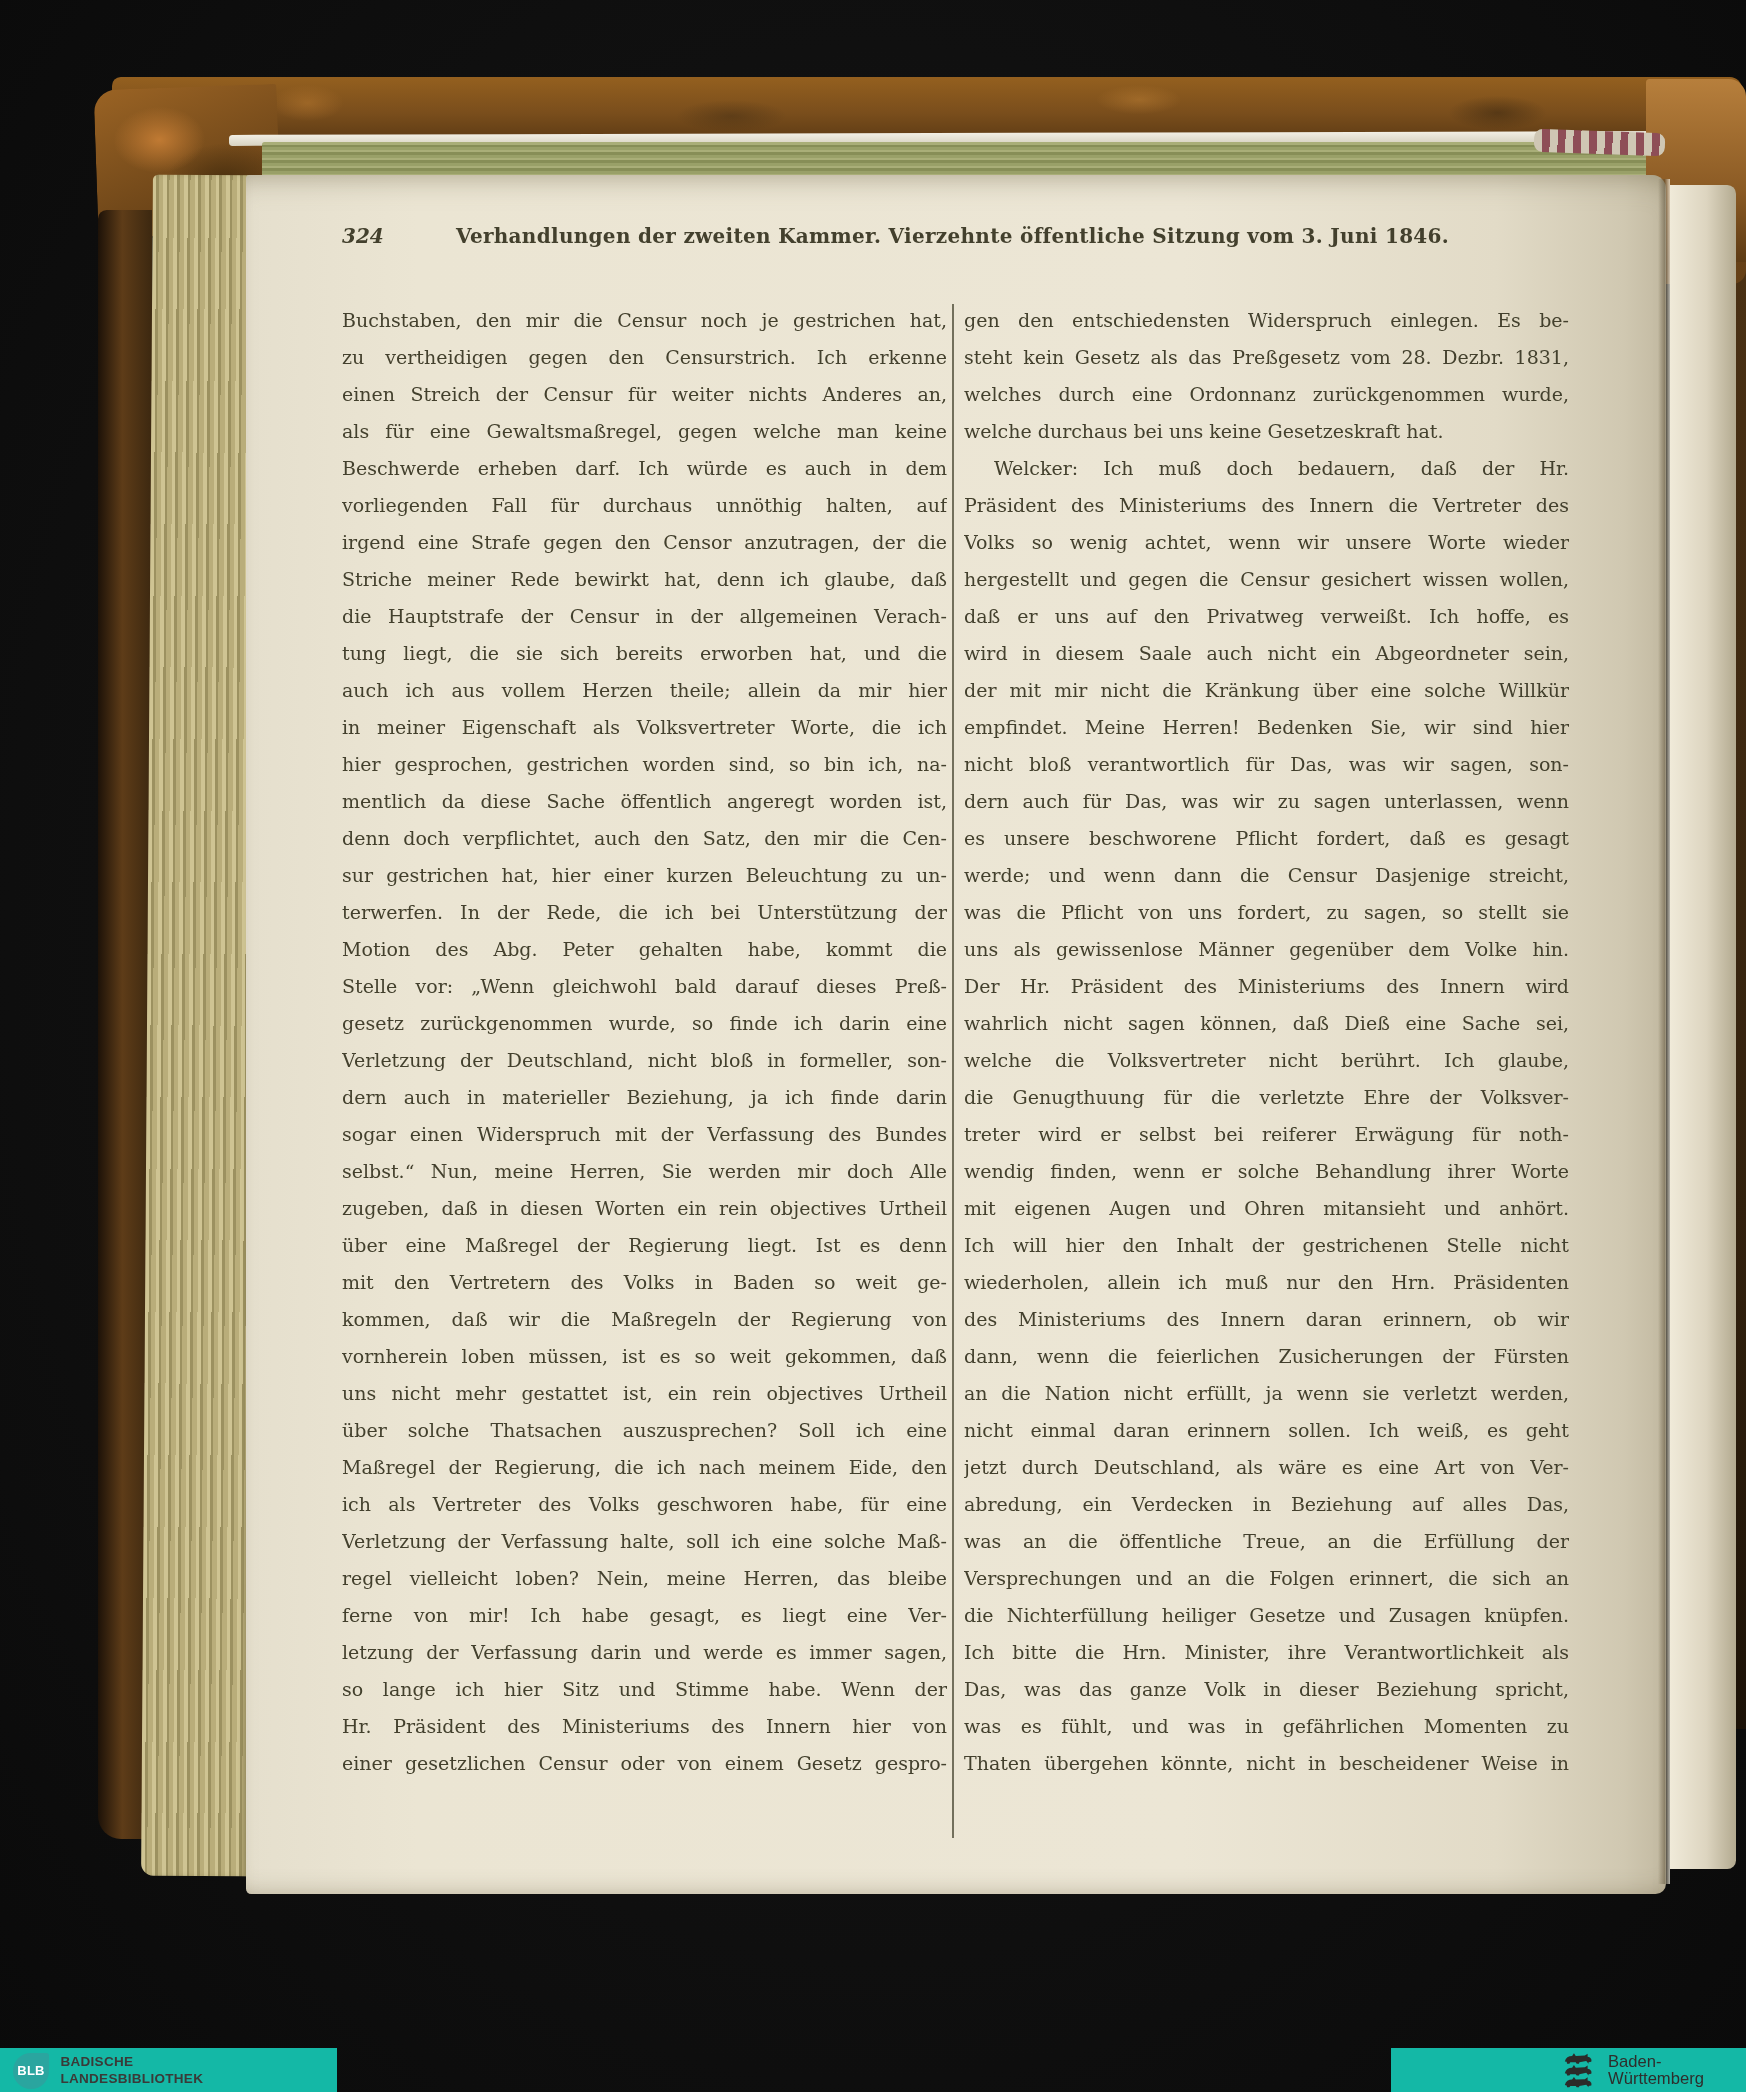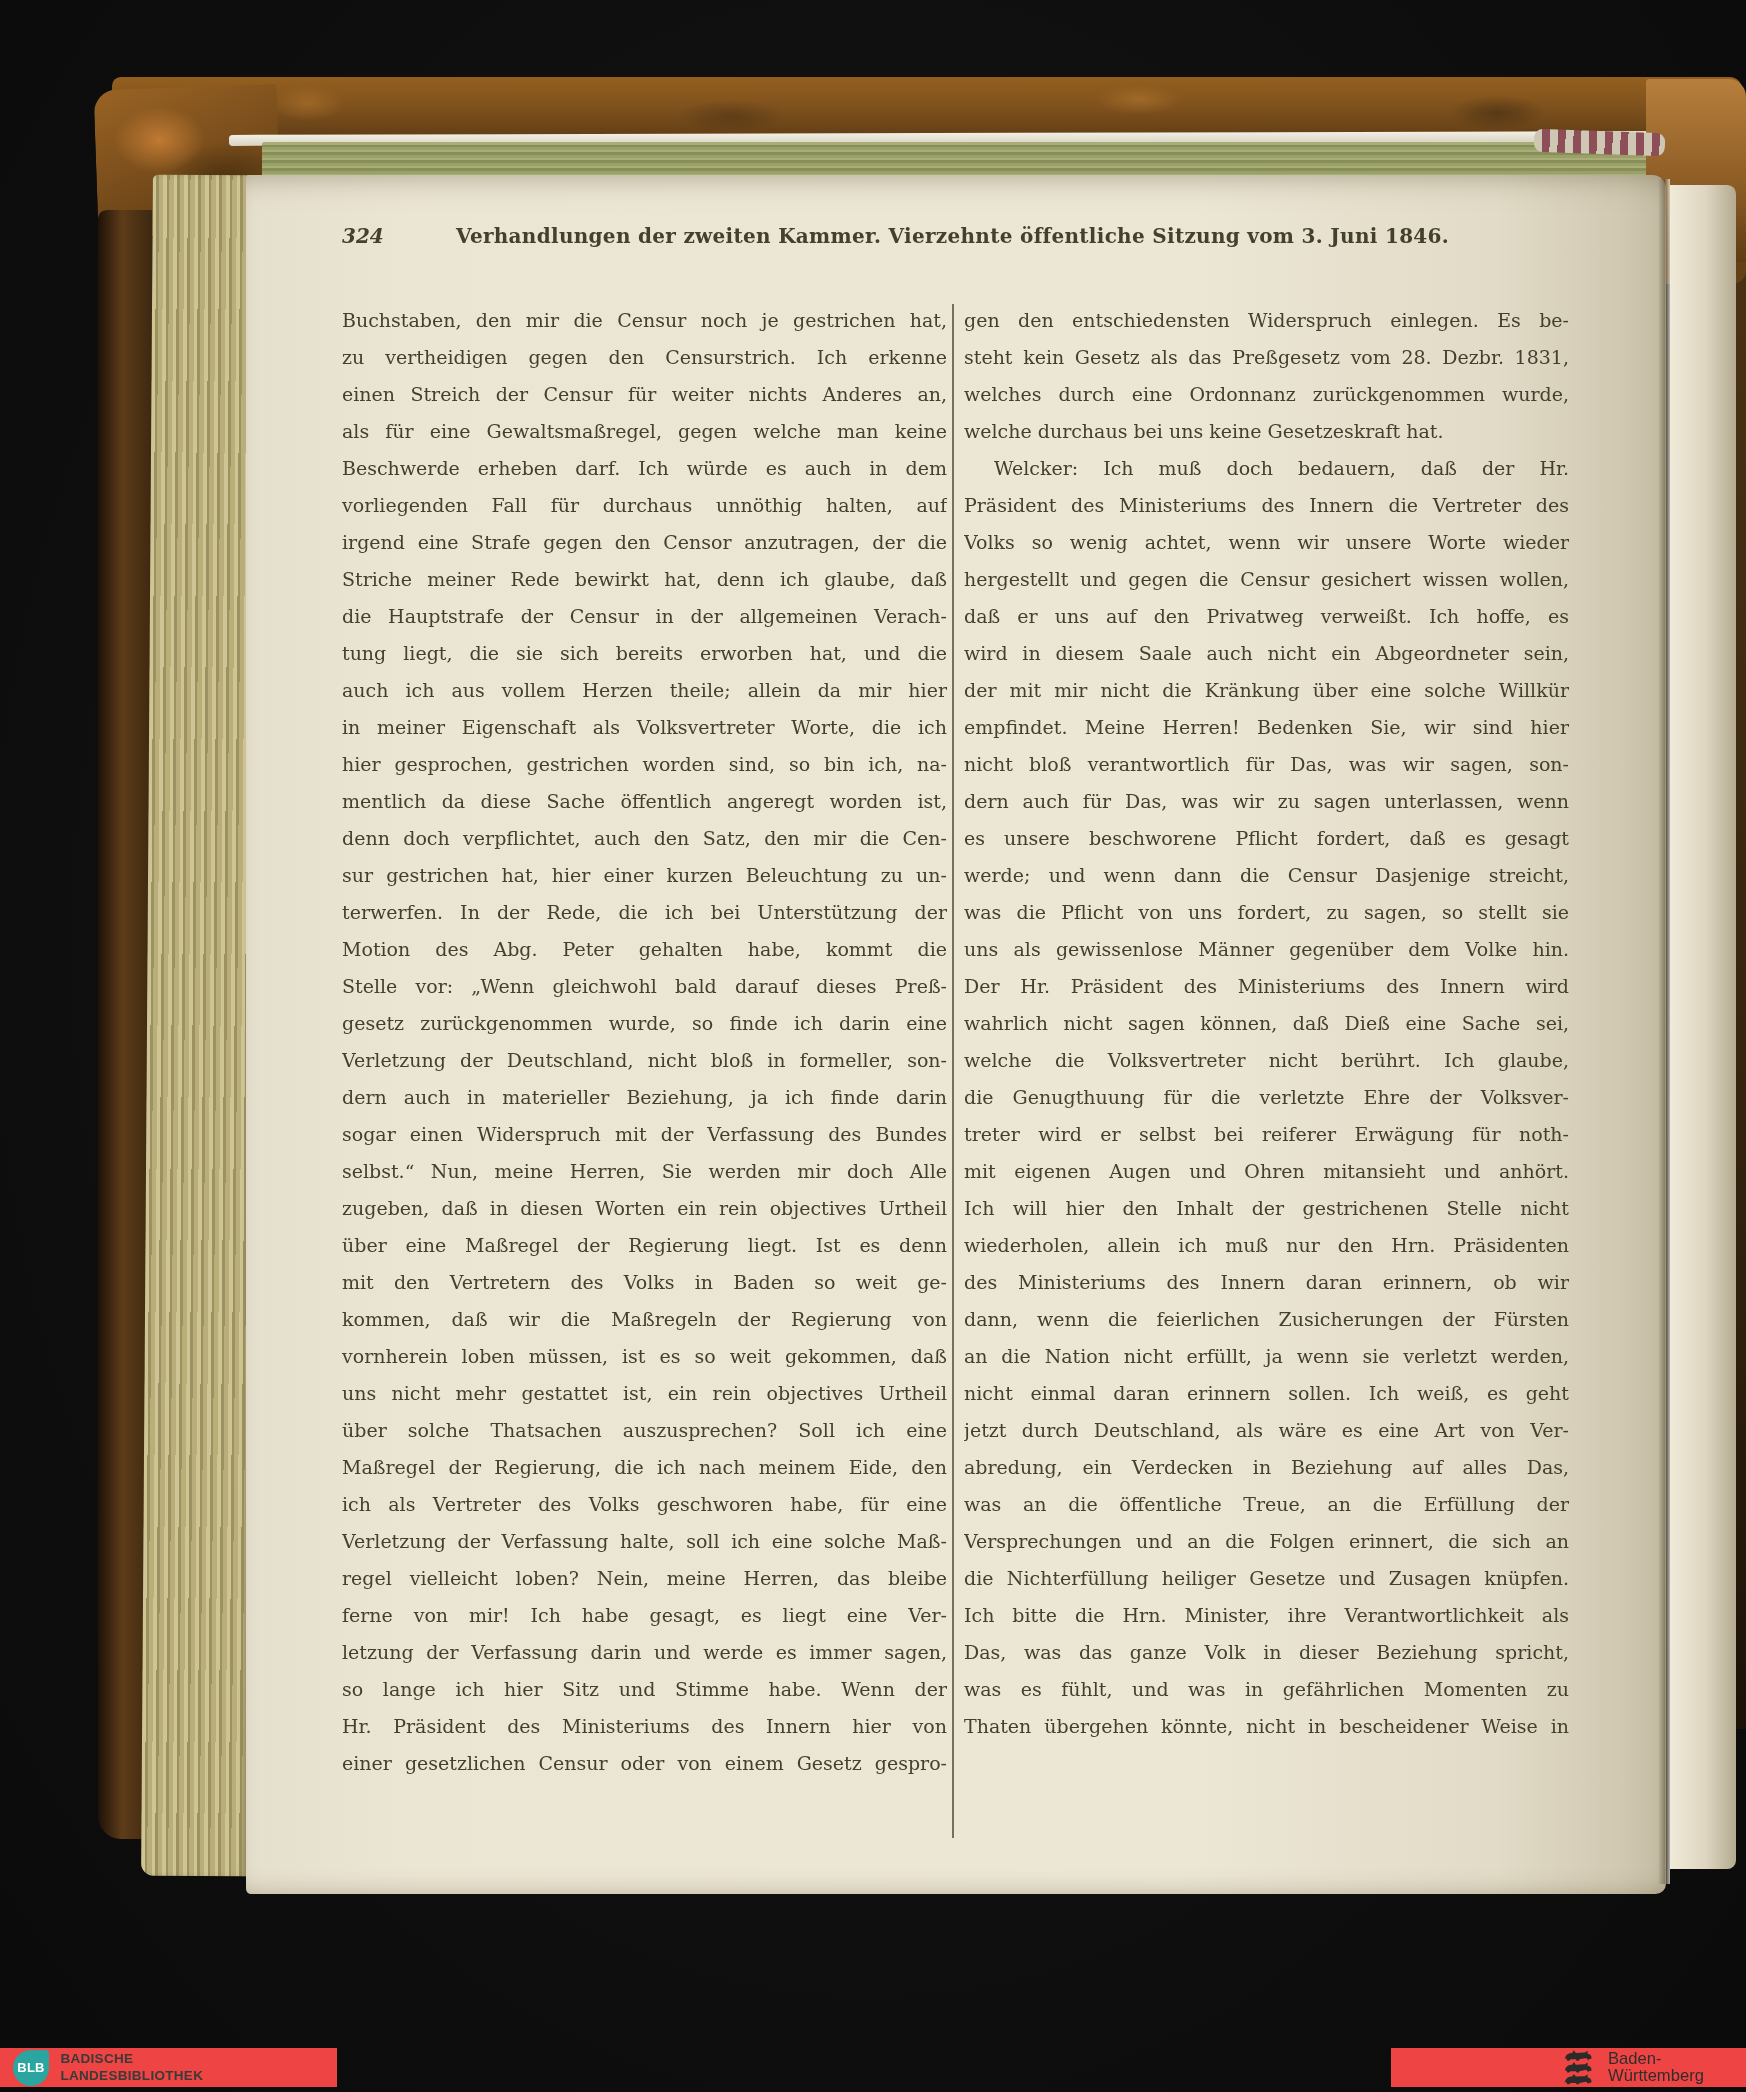--- a/index.html
+++ b/index.html
@@ -54,21 +54,21 @@
   .running-title{position:absolute;left:0;top:0;width:100%;text-align:center;letter-spacing:0.3px;}
   .textblock{position:absolute;left:342px;top:302px;width:1221px;height:1539px;}
   .col{position:absolute;top:0;width:605px;font-weight:400;font-size:19px;}
   .col-left{left:0;}
   .col-right{left:622px;}
   .col-divider{position:absolute;left:610px;top:1.7px;width:1.7px;height:1534px;background:#4a4733;opacity:.75;}
   .tl{height:37px;line-height:37px;text-align:justify;text-align-last:justify;overflow:hidden;}
   .tl.pe{text-align-last:left;}
   .tl.in{text-indent:30px;}
   
-  .bar{position:absolute;top:2048px;height:39px;background:#ef4444;display:flex;align-items:center;}
+  .bar{position:absolute;top:2048px;height:45px;background:#14b8a6;display:flex;align-items:center;}
   .bar-left{left:0;width:337px;}
   .bar-right{left:1391px;width:355px;}
   .blb-badge{width:36px;height:36px;margin-left:13px;flex:0 0 auto;background:#2aa59f;
     border-radius:50% 8% 50% 50%;display:flex;align-items:center;justify-content:center;}
   .blb-badge span{color:#fff;font:700 13px/1 "Liberation Sans", sans-serif;letter-spacing:0.3px;}
   .lib-name{margin-left:11.4px;font:700 13.5px/1.25 "Liberation Sans", sans-serif;color:#3a3a38;letter-spacing:0.3px;}
   .bw{margin-left:172px;display:flex;align-items:center;}
   .bw svg{width:31px;height:37px;flex:0 0 auto;}
   .bw-label{margin-left:14px;font:400 16.6px/1 "Liberation Sans", sans-serif;color:#2e2e2c;}
 </style>
@@ -157,20 +157,21 @@
       <div class="tl">dern auch für Das, was wir zu sagen unterlassen, wenn</div>
       <div class="tl">es unsere beschworene Pflicht fordert, daß es gesagt</div>
       <div class="tl">werde; und wenn dann die Censur Dasjenige streicht,</div>
       <div class="tl">was die Pflicht von uns fordert, zu sagen, so stellt sie</div>
       <div class="tl">uns als gewissenlose Männer gegenüber dem Volke hin.</div>
       <div class="tl">Der Hr. Präsident des Ministeriums des Innern wird</div>
       <div class="tl">wahrlich nicht sagen können, daß Dieß eine Sache sei,</div>
       <div class="tl">welche die Volksvertreter nicht berührt. Ich glaube,</div>
       <div class="tl">die Genugthuung für die verletzte Ehre der Volksver-</div>
       <div class="tl">treter wird er selbst bei reiferer Erwägung für noth-</div>
+      <div class="tl">wendig finden, wenn er solche Behandlung ihrer Worte</div>
       <div class="tl">mit eigenen Augen und Ohren mitansieht und anhört.</div>
       <div class="tl">Ich will hier den Inhalt der gestrichenen Stelle nicht</div>
       <div class="tl">wiederholen, allein ich muß nur den Hrn. Präsidenten</div>
       <div class="tl">des Ministeriums des Innern daran erinnern, ob wir</div>
       <div class="tl">dann, wenn die feierlichen Zusicherungen der Fürsten</div>
       <div class="tl">an die Nation nicht erfüllt, ja wenn sie verletzt werden,</div>
       <div class="tl">nicht einmal daran erinnern sollen. Ich weiß, es geht</div>
       <div class="tl">jetzt durch Deutschland, als wäre es eine Art von Ver-</div>
       <div class="tl">abredung, ein Verdecken in Beziehung auf alles Das,</div>
       <div class="tl">was an die öffentliche Treue, an die Erfüllung der</div>

